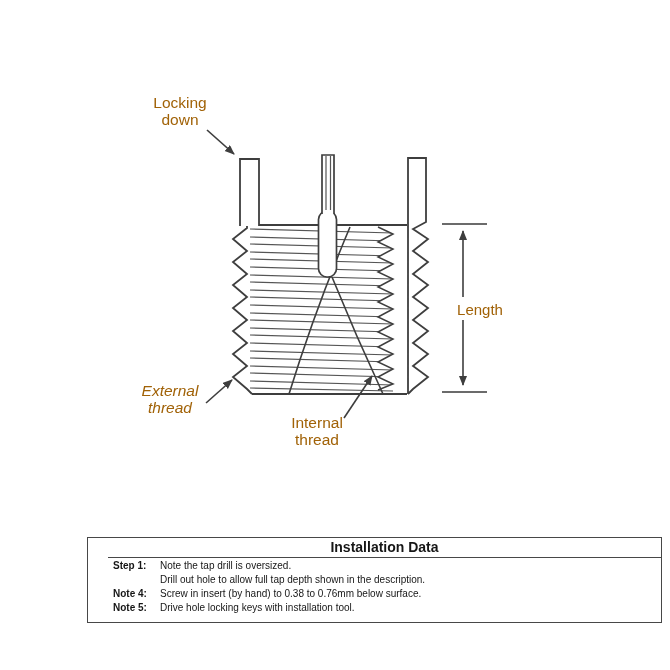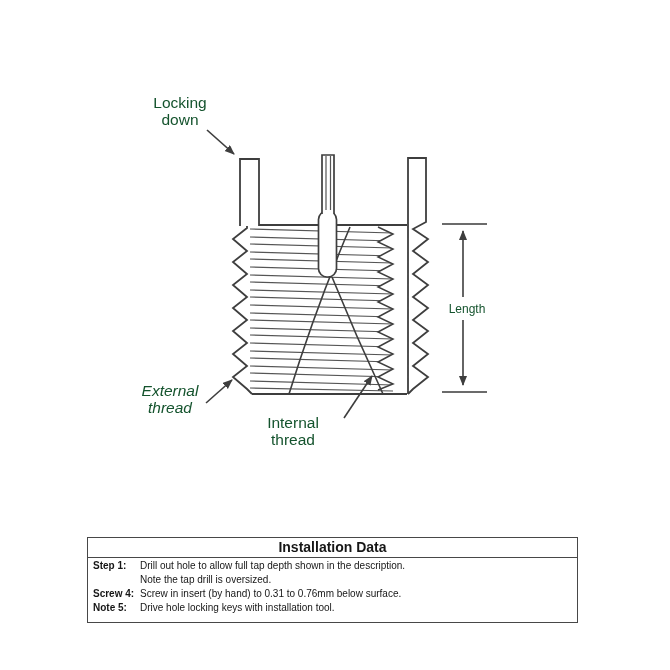--- a/index.html
+++ b/index.html
@@ -12,33 +12,34 @@
     color: #161616;
     overflow: hidden;
   }
   .diagram-svg { position: absolute; left: 0; top: 0; }
 
   .lbl {
     position: absolute;
     text-align: center;
     font-size: 15.5px;
     line-height: 17px;
-    color: #14532d;
+    color: #a16207;
     white-space: nowrap;
   }
-  .lbl-length { font-size: 12px; }
+  .lbl-length { font-size: 15px; margin-left: 13px; }
 
   .install-table {
     position: absolute;
     left: 87px;
     top: 537px;
-    width: 491px;
+    width: 575px;
     box-sizing: border-box;
     border: 1.7px solid #474747;
     background: #ffffff;
+    padding-left: 20px;
   }
   .install-table .title-row {
     text-align: center;
     font-weight: bold;
     font-size: 14px;
     line-height: 17px;
     padding: 1px 0 1px 0;
     border-bottom: 1.7px solid #474747;
   }
   .install-table .steps {
@@ -107,43 +108,43 @@
 
   <div class="lbl lbl-length" style="left:437px; top:301px; width:60px;">
     <div>Length</div>
   </div>
 
   <div class="lbl" style="left:130px; top:382px; width:80px;font-style:italic;">
     <div>External</div>
     <div>thread</div>
   </div>
 
-  <div class="lbl" style="left:252px; top:414px; width:82px;">
+  <div class="lbl" style="left:276px; top:414px; width:82px;">
     <div>Internal</div>
     <div>thread</div>
   </div>
 
   <div class="install-table">
     <div class="title-row">Installation Data</div>
     <div class="steps">
 
       <div class="trow">
         <span class="step-label">Step 1:</span>
         <span class="step-text">
+          <div>Note the tap drill is oversized.</div>
           <div>Drill out hole to allow full tap depth shown in the description.</div>
-          <div>Note the tap drill is oversized.</div>
         </span>
       </div>
 
 
 
       <div class="trow">
-        <span class="step-label">Screw 4:</span>
+        <span class="step-label">Note 4:</span>
         <span class="step-text">
-          <div>Screw in insert (by hand) to 0.31 to 0.76mm below surface.</div>
+          <div>Screw in insert (by hand) to 0.38 to 0.76mm below surface.</div>
         </span>
       </div>
 
       <div class="trow">
         <span class="step-label">Note 5:</span>
         <span class="step-text">
           <div>Drive hole locking keys with installation tool.</div>
         </span>
       </div>
 

